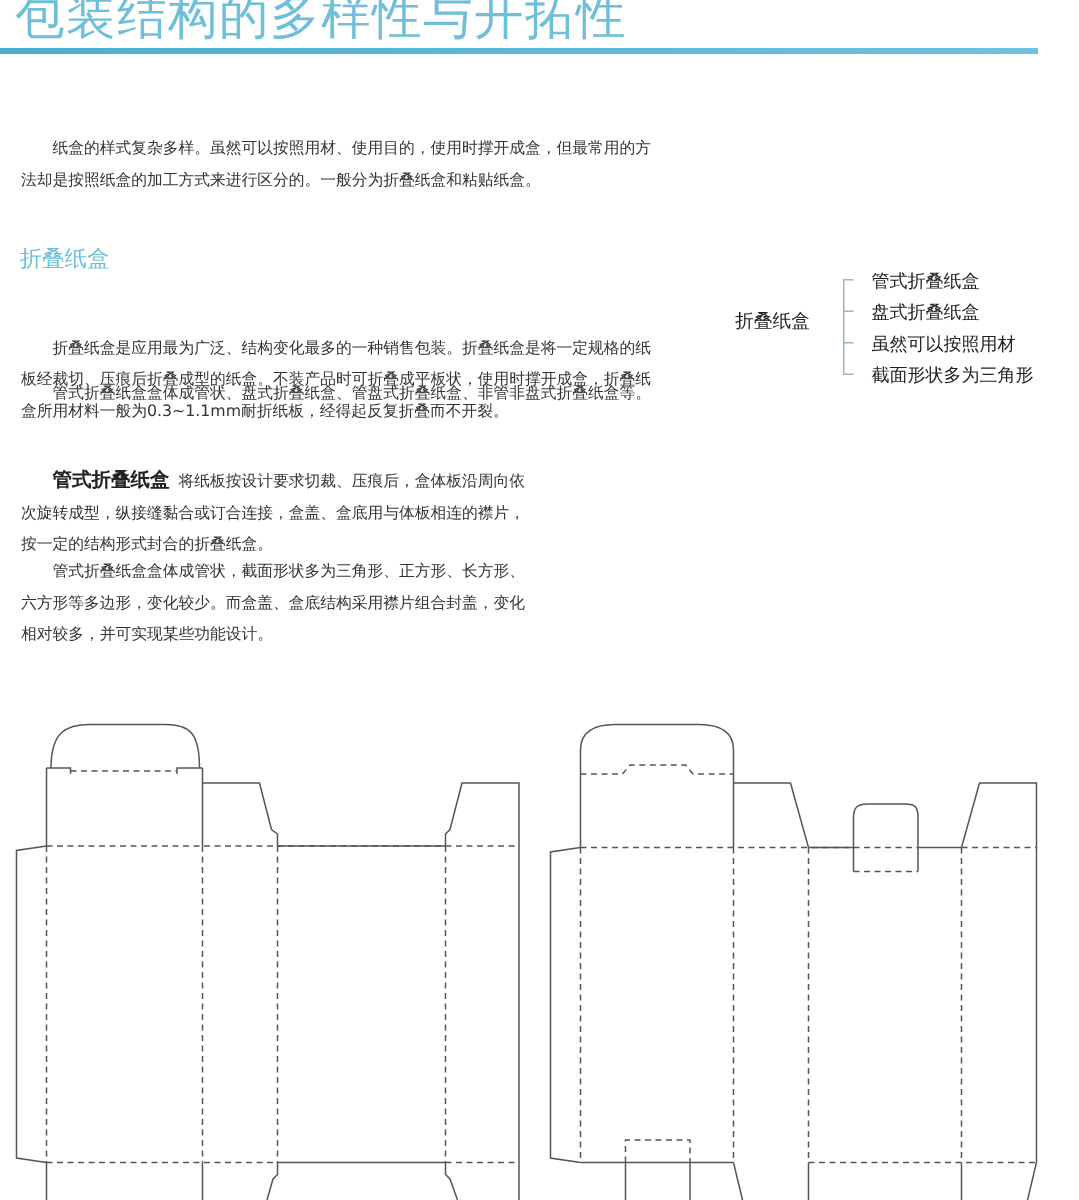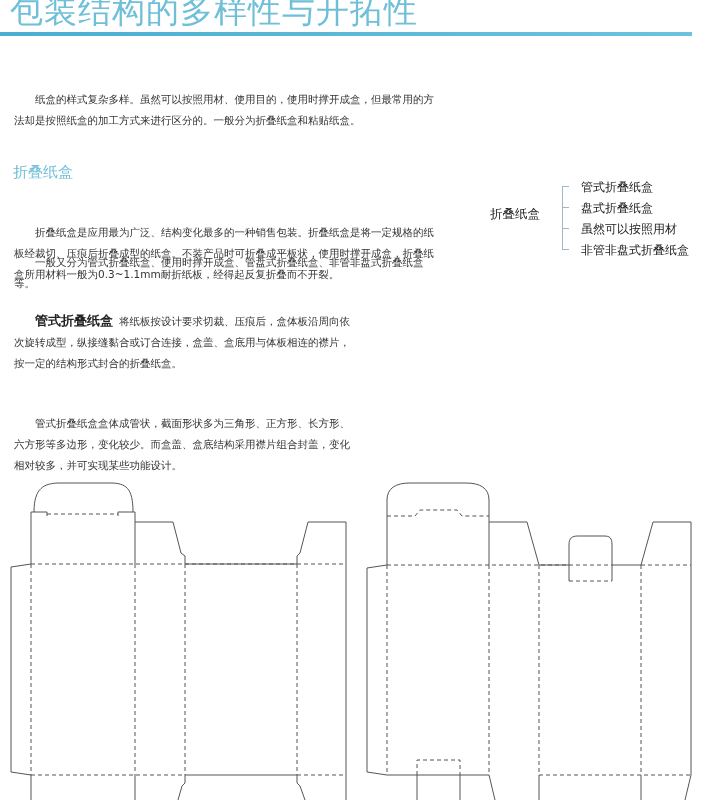--- a/index.html
+++ b/index.html
@@ -23,21 +23,21 @@
     text-indent: 2em; color: #333;
   }
   .p1 { left: 14px; top: 89px; width: 420px; }
   .h2 {
     position: absolute; left: 13px; top: 163px; font-size: 15px; color: #6fbfd8;
   }
   .p2 { left: 14px; top: 190px; width: 420px; margin-top: 32px; }
   .p3 { left: 14px; top: 252px; width: 420px; }
   .p4 { left: 14px; top: 310px; width: 340px; }
   .p4 .lead { font-size: 13px; font-weight: bold; color: #222; margin-right: 6px; }
-  .p5 { left: 14px; top: 371px; width: 340px; margin-top: 42px; }
+  .p5 { left: 14px; top: 371px; width: 340px; }
 
   .tree-root {
     position: absolute; left: 490px; top: 206px; font-size: 12.5px; color: #222;
   }
   .tree-bracket {
     position: absolute; left: 562px; top: 186px; width: 8px; height: 64px;
     border-left: 1px solid #9fb7c4;
   }
   .tree-tick { position: absolute; left: 562px; width: 7px; height: 1px; background: #9fb7c4; }
   .tree-item {
@@ -48,34 +48,34 @@
 </head>
 <body>
 
 <div class="title">包装结构的多样性与开拓性</div>
 <div class="title-bar"></div>
 
 <p class="para p1">纸盒的样式复杂多样。虽然可以按照用材、使用目的，使用时撑开成盒，但最常用的方法却是按照纸盒的加工方式来进行区分的。一般分为折叠纸盒和粘贴纸盒。</p>
 
 <div class="h2">折叠纸盒</div>
 <p class="para p2">折叠纸盒是应用最为广泛、结构变化最多的一种销售包装。折叠纸盒是将一定规格的纸板经裁切、压痕后折叠成型的纸盒。不装产品时可折叠成平板状，使用时撑开成盒，折叠纸盒所用材料一般为0.3~1.1mm耐折纸板，经得起反复折叠而不开裂。</p>
-<p class="para p3">一般又分为管式折叠纸盒、使用时撑开成盒、管盘式折叠纸盒、非管非盘式折叠纸盒等。</p>
+<p class="para p3">管式折叠纸盒盒体成管状、盘式折叠纸盒、管盘式折叠纸盒、非管非盘式折叠纸盒等。</p>
 <p class="para p4"><span class="lead">管式折叠纸盒</span><span>将纸板按设计要求切裁、压痕后，盒体板沿周向依次旋转成型，纵接缝黏合或订合连接，盒盖、盒底用与体板相连的襟片，按一定的结构形式封合的折叠纸盒。</span></p>
 <p class="para p5">管式折叠纸盒盒体成管状，截面形状多为三角形、正方形、长方形、六方形等多边形，变化较少。而盒盖、盒底结构采用襟片组合封盖，变化相对较多，并可实现某些功能设计。</p>
 
 <div class="tree-root">折叠纸盒</div>
 <div class="tree-bracket"></div>
 <div class="tree-tick" style="top:186px"></div>
 <div class="tree-tick" style="top:207px"></div>
 <div class="tree-tick" style="top:228px"></div>
 <div class="tree-tick" style="top:249px"></div>
 <div class="tree-item" style="top:179px">管式折叠纸盒</div>
 <div class="tree-item" style="top:200px">盘式折叠纸盒</div>
 <div class="tree-item" style="top:221px">虽然可以按照用材</div>
-<div class="tree-item" style="top:242px">非管非盘式折叠纸盒</div>
+<div class="tree-item" style="top:242px">截面形状多为三角形</div>
 
 <svg class="dieline" width="719" height="330" viewBox="0 0 719 330">
   <g fill="none" stroke="#555" stroke-width="1">
 
     <g>
 
       <path d="M34,42 C34,18 44,13 60,13 L110,13 C126,13 133,18 133,42"></path>
       <path d="M31,42 L47,42 L47,46 M118,46 L118,42 L135,42"></path>
       <path d="M47,44 L118,44" stroke-dasharray="4,3"></path>
 

